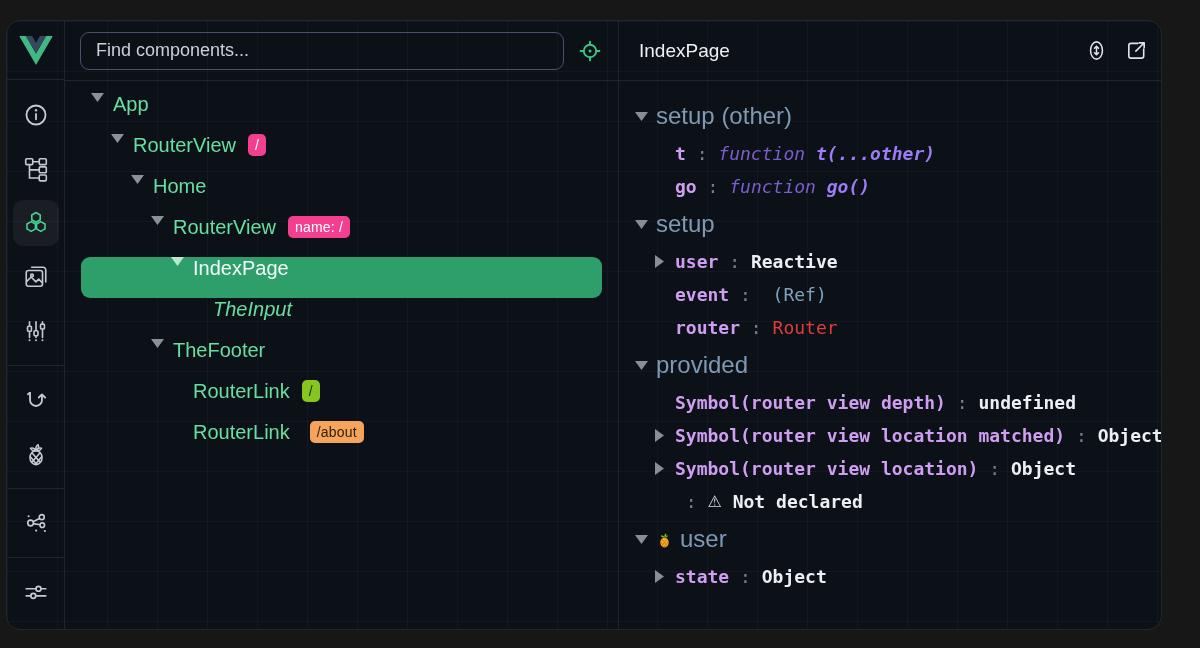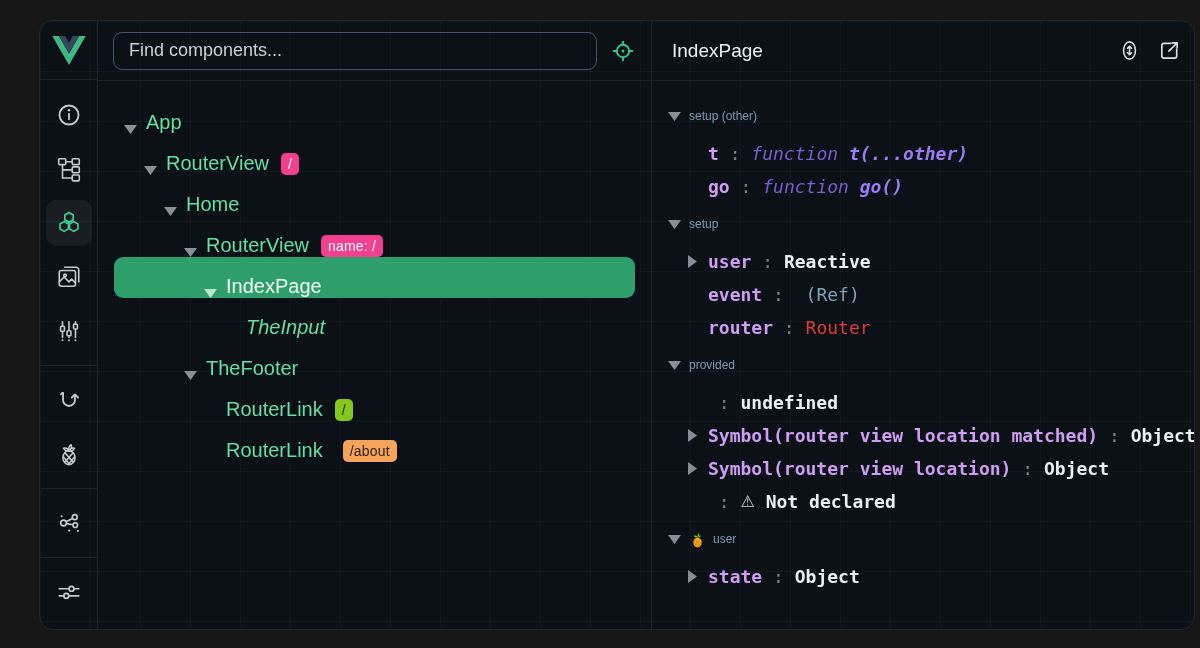--- a/index.html
+++ b/index.html
@@ -1,20 +1,20 @@
 <!DOCTYPE html>
 <html><head>
 <meta charset="utf-8">
 <style>
   * { box-sizing: border-box; margin: 0; padding: 0; }
   html,body { width:1200px; height:648px; background:#171717; overflow:hidden;
               font-family:"Liberation Sans", sans-serif; }
 
   .app {
-    position:absolute; left:39px; top:20px; width:1156px; height:610px;
+    position:absolute; left:6px; top:20px; width:1156px; height:610px;
     background-color:#0c1017;
     background-image:
       linear-gradient(rgba(130,152,190,0.055) 1px, transparent 1px),
       linear-gradient(90deg, rgba(130,152,190,0.055) 1px, transparent 1px);
     background-size:50px 50px;
     border:1px solid #22272f;
     border-radius:14px;
     overflow:hidden;
     display:flex;
   }
@@ -42,21 +42,21 @@
   .tree-panel .panel-header { padding:0 15px; }
   .search { flex:1; height:38px; background:transparent; border:1px solid #46536a;
             border-radius:9px; color:#e4e9f0; font-size:18px; padding:0 15px;
             font-family:"Liberation Sans", sans-serif; outline:none; }
   .search::placeholder { color:#c9d1da; opacity:1; }
   .target-btn { margin-left:13px; background:none; border:none; color:#38c683;
                 width:26px; height:26px; display:flex; align-items:center;
                 justify-content:center; cursor:pointer; }
 
   .tree-body { flex:1; overflow:hidden; padding:12px 16px 0 16px; }
-  .tree-row { height:41px; display:flex; align-items:flex-end; border-radius:9px;
+  .tree-row { height:41px; display:flex; align-items:flex-start; border-radius:9px;
               color:#67dfa1; font-size:20px; font-weight:500; cursor:pointer; }
   .tree-row .caret { width:13px; margin-right:9px; color:#8a9199; display:flex;
                      align-items:center; justify-content:center; flex-shrink:0; }
   .tree-row.selected { background:#2e9e6a; color:#f2fff8; }
   .tree-row.selected .caret { color:#b9e8cf; }
   .badge { margin-left:12px; font-size:14px; font-weight:500; line-height:1;
            padding:4px 7px; border-radius:5px; letter-spacing:.2px; }
   .badge.pink   { background:#f23f8f; color:#ffffff; }
   .badge.lime   { background:#85c71e; color:#1c2a05; }
   .badge.orange { background:#f6a45b; color:#2b1f0a;margin-left:20px; }
@@ -64,21 +64,21 @@
   
   .state-panel { flex:1; min-width:0; display:flex; flex-direction:column; }
   .state-panel .panel-header { padding:0 12px 0 20px; }
   .insp-title { flex:1; color:#edf0f4; font-size:19px; font-weight:500; }
   .hdr-btn { background:none; border:none; color:#dfe3e9; width:26px; height:26px;
              margin-left:14px; display:flex; align-items:center; justify-content:center;
              cursor:pointer; }
 
   .state-body { flex:1; overflow:hidden; padding:14px 0 0 16px; white-space:nowrap; }
   .sec-header { height:34px; margin:4px 0; display:flex; align-items:center;
-                color:#7f99b4; font-size:12px; cursor:pointer; }
+                color:#7f99b4; font-size:24px; cursor:pointer; }
   .sec-header .caret { width:13px; margin-right:8px; color:#878e97; display:flex;
                        align-items:center; flex-shrink:0; }
   .sec-header .sec-emoji { margin-right:7px; display:flex; align-items:center; }
   .state-row { height:33px; display:flex; align-items:center; padding-left:20px;
                font-family:"DejaVu Sans Mono", monospace; font-size:18px; cursor:default; }
   .state-row .caret { width:12px; margin-right:8px; color:#878e97; display:flex;
                       align-items:center; flex-shrink:0; }
   .k { color:#cf9ef2; font-weight:700; white-space:pre; }
   .colon { color:#79818c; white-space:pre; }
   .vp { white-space:pre; }
@@ -352,20 +352,21 @@
         <div class="sec-header">
           <span class="caret">
             <svg width="13" height="9" viewBox="0 0 13 9">
               <path d="M0 0h13L6.5 9z" fill="currentColor"></path>
             </svg>
           </span>
           <span>provided</span>
         </div>
         <div class="state-row">
           <span class="caret"></span>
+          <span class="k">Symbol(router view depth)</span>
           <span class="colon"> : </span>
           <span class="vp v-plain">undefined</span>
         </div>
         <div class="state-row">
           <span class="caret">
             <svg width="9" height="13" viewBox="0 0 9 13">
               <path d="M0 0v13l9-6.5z" fill="currentColor"></path>
             </svg>
           </span>
           <span class="k">Symbol(router view location matched)</span>

